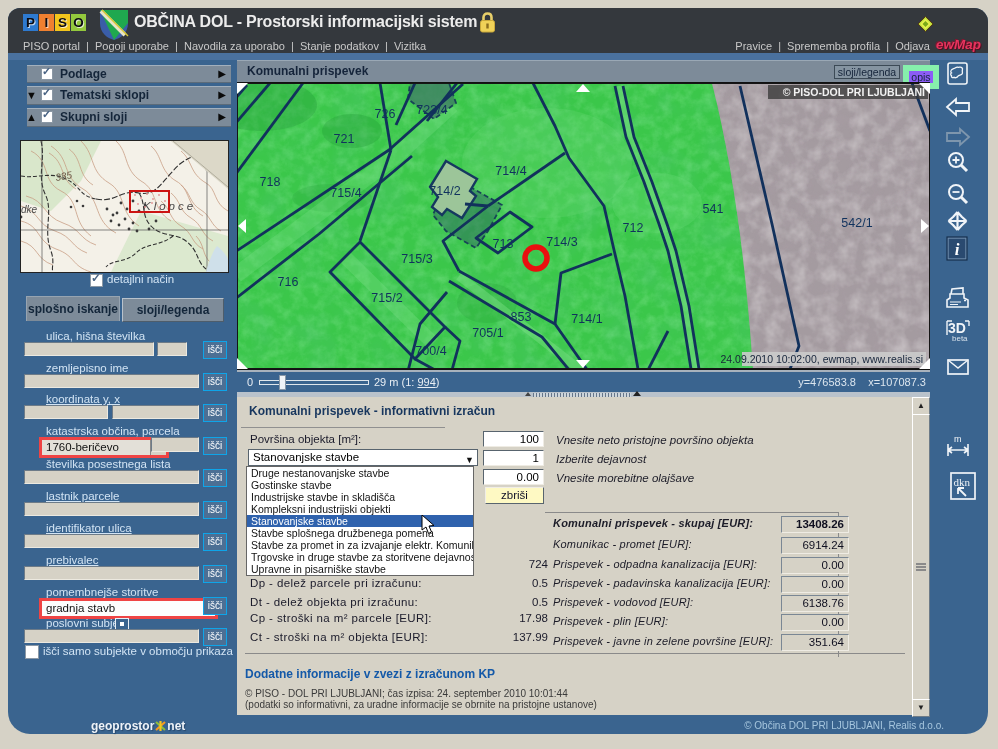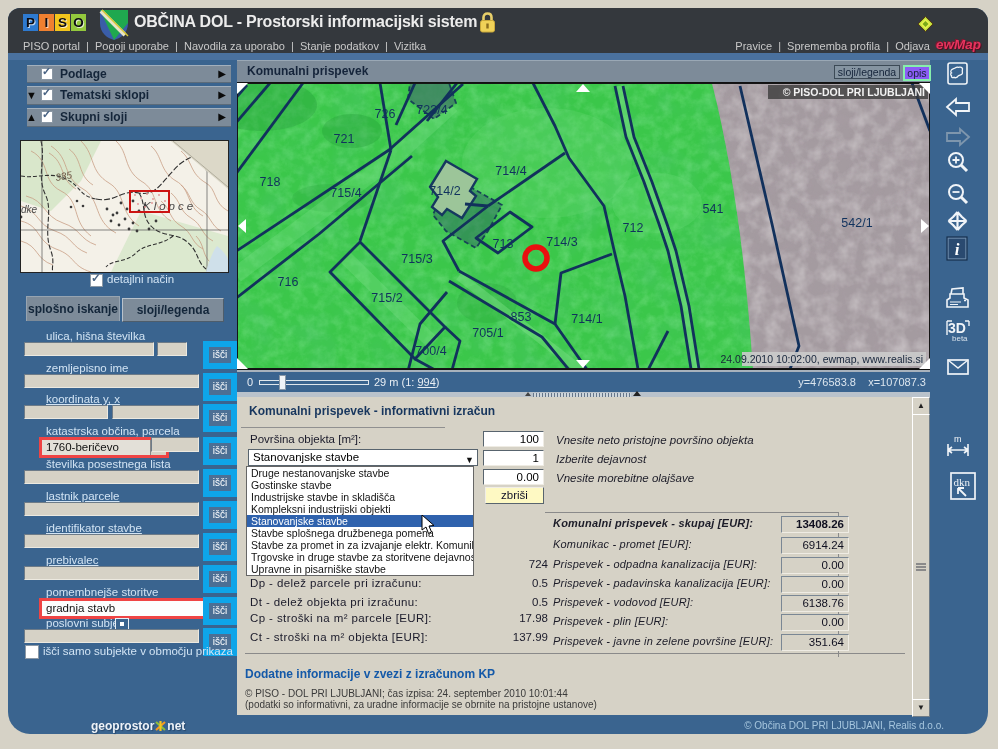--- a/index.html
+++ b/index.html
@@ -8,21 +8,21 @@
   #hdr{position:absolute;left:0;top:0;width:980px;height:45px;background:#34383d;}
   #bluestrip{position:absolute;left:0;top:45px;width:980px;height:7px;background:#4a719e;}
   .phead{position:absolute;left:27px;width:204px;background:#7d8b99;border-top:1px solid #a3b0bd;border-bottom:1px solid #5c6b79;}
   .phead .txt{position:absolute;left:33px;top:1px;font-size:12px;font-weight:bold;color:#142539;}
   .cb{position:absolute;background:#fff;border:1px solid #8b98a5;}
   .ck{position:absolute;color:#4a6484;font-weight:bold;}
   label,div{-webkit-font-smoothing:antialiased;}
   .flabel{position:absolute;left:19px;font-size:11.5px;color:#d2e4f4;padding-left:27px;}
   .ulab{text-decoration:underline;}
   .finput{position:absolute;background:#d6d2c6;border-top:1px solid #6d7b88;border-left:1px solid #6d7b88;border-bottom:1px solid #ece9e0;border-right:1px solid #ece9e0;}
-  .isci{position:absolute;width:22px;height:16px;background:#4c6f94;border:6px solid #0ea5e9;color:#fff;font-size:10px;text-align:center;line-height:15px;}
+  .isci{position:absolute;width:22px;height:16px;background:#4c6f94;border:1px solid #0ea5e9;color:#fff;font-size:10px;text-align:center;line-height:15px;}
   .fsel{position:absolute;background:#fdfdfd;border:3px solid #ef4444;font-size:11.5px;color:#111;margin-left:15px;}
   .map-lbl{font-size:12.5px;fill:#11325d;font-family:"Liberation Sans",sans-serif;}
   .ital{font-style:italic;font-size:11.5px;color:#1c1c28;}
   .resbox{position:absolute;width:62px;height:15px;background:#d6d2c6;border-top:1px solid #7a8794;border-left:1px solid #7a8794;border-bottom:1px solid #efece4;border-right:1px solid #efece4;font-size:11.5px;text-align:right;padding-right:4px;color:#101020;line-height:15px;}
   .reslab{position:absolute;left:316px;font-style:italic;font-size:11px;color:#1c1c28;letter-spacing:0.2px;}
   .dd-item{height:12px;line-height:12.2px;padding-left:4px;font-size:10.5px;color:#111;white-space:nowrap;overflow:hidden;}
 </style>
 </head>
 <body>
 <div id="wrap">
@@ -176,21 +176,21 @@
 <div class="flabel" style="top:425px;">katastrska občina, parcela</div>
 <div class="fsel" style="left:24px;top:437px;width:120px;height:15px;line-height:15px;padding-left:4px;background:#e3e0d8;">1760-beričevo<span style="position:absolute;right:0;top:0;width:15px;height:15px;background:#d6d2c6;border-left:1px solid #888;font-size:8px;color:#000;text-align:center;line-height:15px;">▼</span></div>
 <div class="finput" style="left:151px;top:437px;width:46px;height:13px;"></div>
 <div class="isci" style="left:203px;top:437px;">išči</div>
 <div class="flabel" style="top:458px;">številka posestnega lista</div>
 <div class="finput" style="left:24px;top:470px;width:173px;height:12px;"></div>
 <div class="isci" style="left:203px;top:469px;">išči</div>
 <div class="flabel ulab" style="top:490px;">lastnik parcele</div>
 <div class="finput" style="left:24px;top:502px;width:173px;height:12px;"></div>
 <div class="isci" style="left:203px;top:501px;">išči</div>
-<div class="flabel ulab" style="top:522px;">identifikator stavbe</div>
+<div class="flabel ulab" style="top:522px;">identifikator ulica</div>
 <div class="finput" style="left:24px;top:534px;width:173px;height:12px;"></div>
 <div class="isci" style="left:203px;top:533px;">išči</div>
 <div class="flabel ulab" style="top:554px;">prebivalec</div>
 <div class="finput" style="left:24px;top:566px;width:173px;height:12px;"></div>
 <div class="isci" style="left:203px;top:565px;">išči</div>
 <div class="flabel" style="top:586px;">pomembnejše storitve</div>
 <div class="fsel" style="left:24px;top:598px;width:169px;height:15px;line-height:15px;padding-left:4px;">gradnja stavb<span style="position:absolute;right:2px;top:4px;font-size:9px;color:#000;">▼</span></div>
 <div class="isci" style="left:203px;top:597px;">išči</div>
 <div class="flabel" style="top:617px;">poslovni subjekt</div>
 <svg class="abs" style="left:115px;top:618px;" width="14" height="12">
@@ -205,21 +205,21 @@
       <g stroke-width="2.2" fill="none">
         <path d="M2,10 L11,2" stroke="#f59a1f"></path>
         <path d="M2,2 L11,10" stroke="#8fbf3a"></path>
         <path d="M6.5,1 L6.5,11" stroke="#f5c51f"></path>
       </g>
     </svg>net</div>
 
 <div class="abs" style="left:237px;top:60px;width:693px;height:21px;background:#7d8b99;border-top:1px solid #9aa8b5;border-bottom:1px solid #55646f;">
   <span style="position:absolute;left:10px;top:3px;font-size:12px;font-weight:bold;color:#15243a;">Komunalni prispevek</span>
   <span style="position:absolute;left:597px;top:4px;width:64px;height:12px;border:1px solid #3c4a56;background:#8594a1;font-size:10.5px;color:#15243a;text-align:center;line-height:12px;">sloji/legenda</span>
-  <span style="position:absolute;left:666px;top:4px;width:24px;height:12px;border:2px solid #86efac;background:#8b5cf6;font-size:10.5px;color:#15243a;text-align:center;line-height:12px;">opis</span>
+  <span style="position:absolute;left:666px;top:4px;width:24px;height:12px;border:6px solid #86efac;background:#8b5cf6;font-size:10.5px;color:#15243a;text-align:center;line-height:12px;">opis</span>
 </div>
 
 <div class="abs" style="left:237px;top:82px;width:693px;height:286px;border-top:1px solid #111;border-bottom:1px solid #111;overflow:hidden;">
 <svg width="693" height="286" viewBox="0 0 693 286">
 <defs>
   <filter id="veg" x="0" y="0" width="100%" height="100%">
     <feTurbulence type="fractalNoise" baseFrequency="0.09 0.09" numOctaves="4" seed="11" result="n"></feTurbulence>
     <feColorMatrix in="n" type="matrix" values="0 0 0 0 0.33  0 0 0 0 0.87  0 0 0 0 0.40  1.4 0 0 0 -0.52"></feColorMatrix>
   </filter>
   <filter id="vegd" x="0" y="0" width="100%" height="100%">

